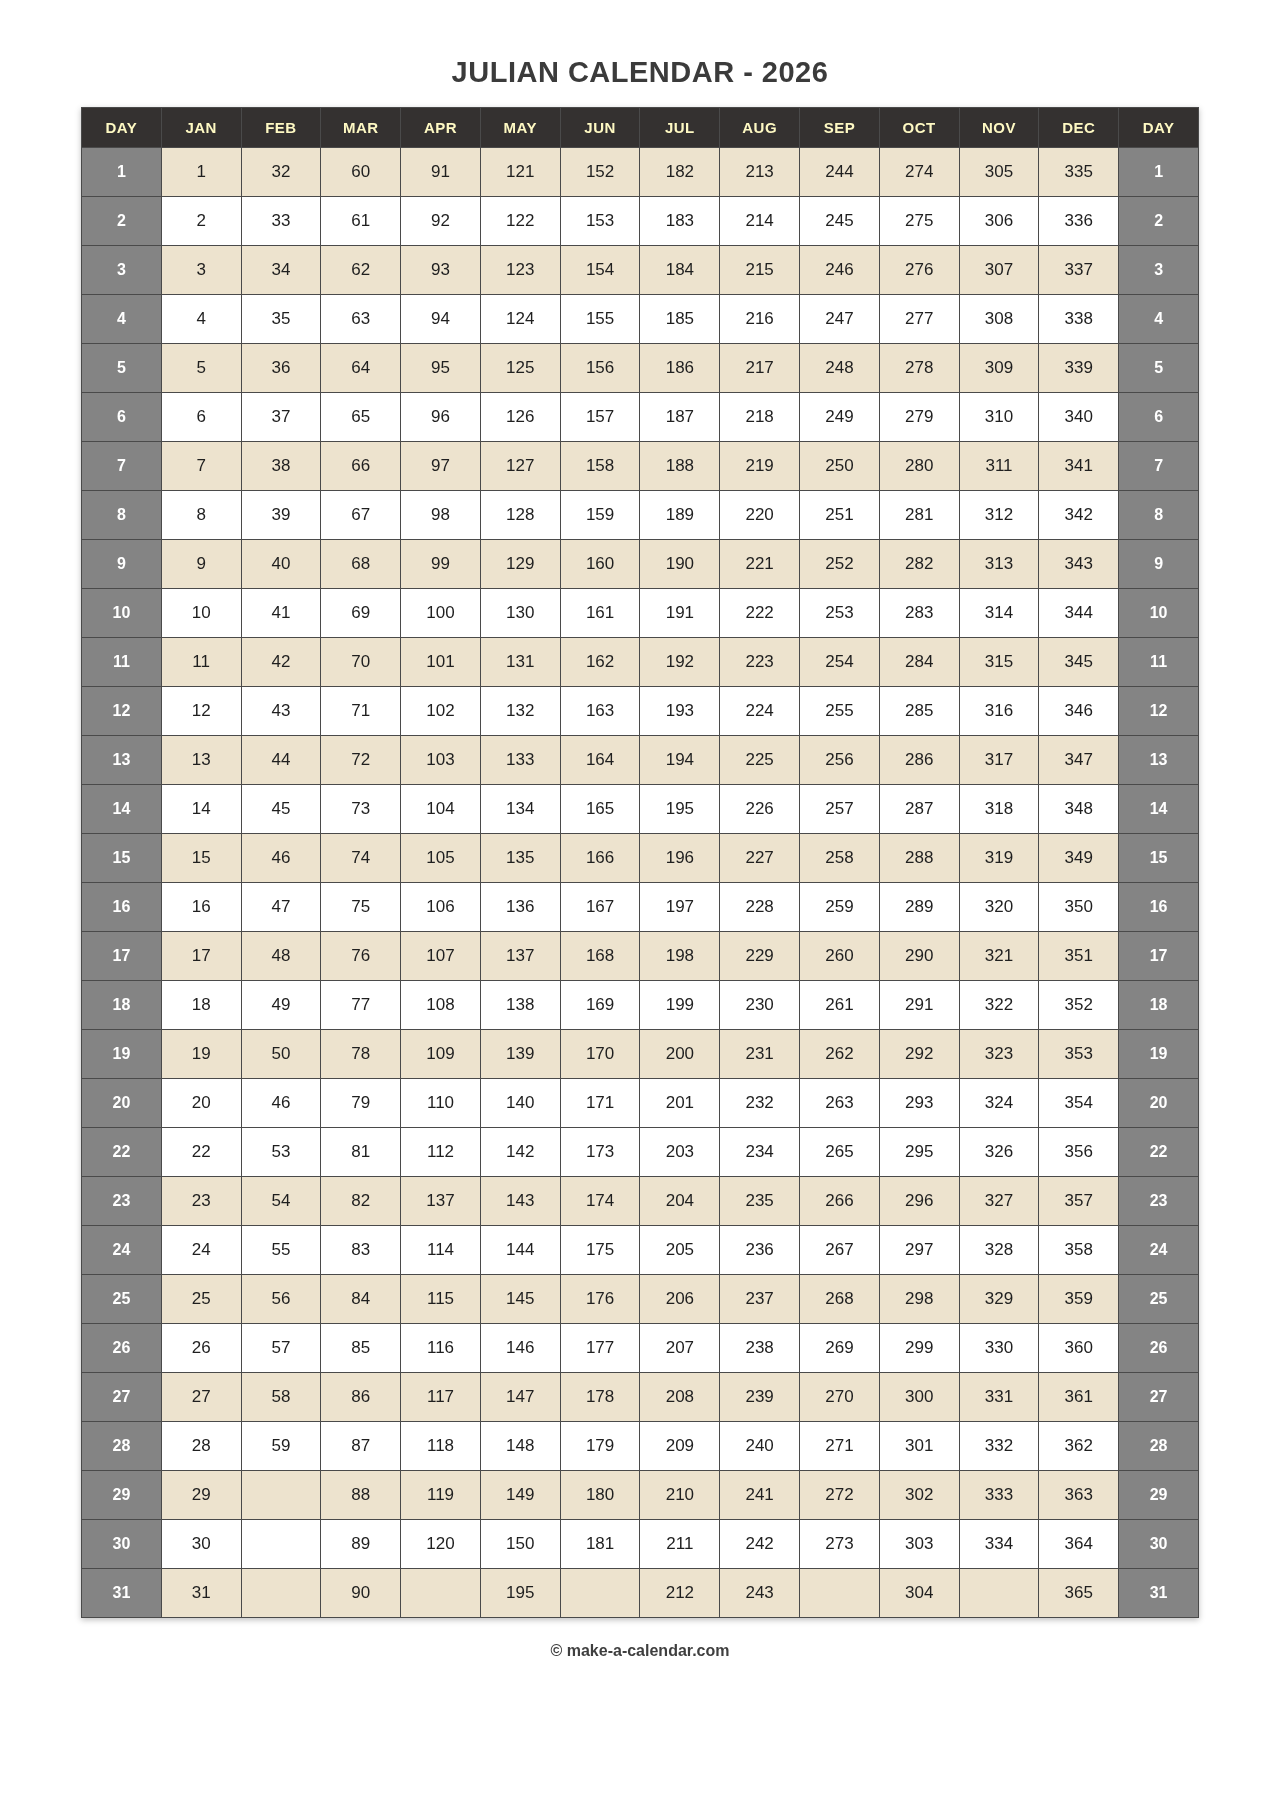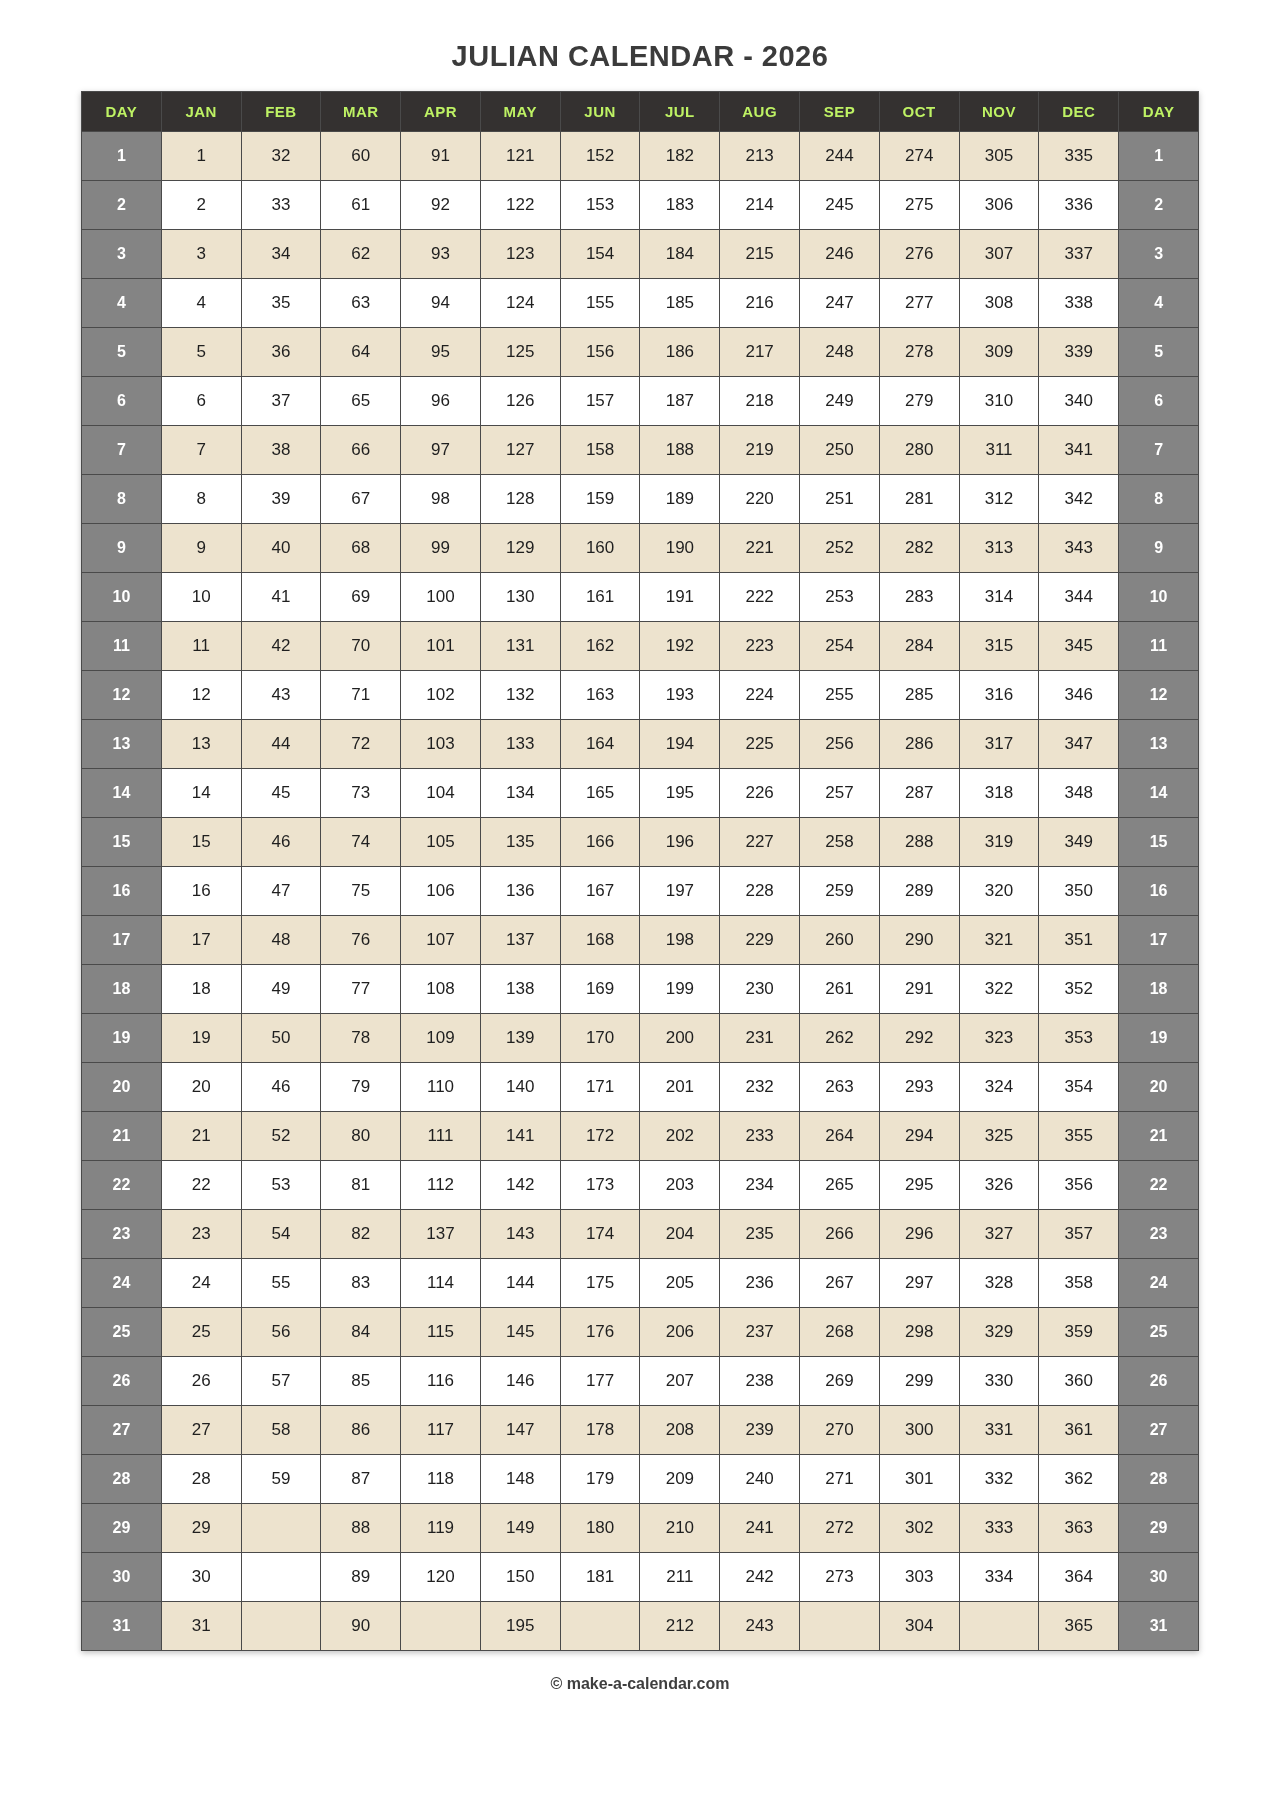--- a/index.html
+++ b/index.html
@@ -15,38 +15,38 @@
   *{box-sizing:border-box;}
   html,body{margin:0;padding:0;}
   body{
     width:1280px;
     min-height:1807px;
     background:#ffffff;
     font-family:"Liberation Sans", sans-serif;
   }
   .page-title{
     margin:0;
-    padding-top:40px;
+    padding-top:56px;
     padding-bottom:18px;
     text-align:center;
     font-size:29px;
     font-weight:bold;
     letter-spacing:0.5px;
     color:var(--title-color);
   }
   table.julian-table{
     width:1118px;
     margin:0 auto;
     border-collapse:collapse;
     table-layout:fixed;
     box-shadow:0 2px 6px rgba(0,0,0,0.25);
   }
   table.julian-table th{
     background:var(--header-bg);
-    color:#bef264;
+    color:#fef9c3;
     font-size:15px;
     font-weight:bold;
     letter-spacing:0.5px;
     height:40px;
     border:1px solid var(--border);
     text-align:center;
     margin-top:38px;
   }
   table.julian-table td{
     height:49px;
@@ -411,36 +411,20 @@
         <td>140</td>
         <td>171</td>
         <td>201</td>
         <td>232</td>
         <td>263</td>
         <td>293</td>
         <td>324</td>
         <td>354</td>
         <td class="day-col">20</td>
       </tr>
-      <tr class="row-odd">
-        <td class="day-col">21</td>
-        <td>21</td>
-        <td>52</td>
-        <td>80</td>
-        <td>111</td>
-        <td>141</td>
-        <td>172</td>
-        <td>202</td>
-        <td>233</td>
-        <td>264</td>
-        <td>294</td>
-        <td>325</td>
-        <td>355</td>
-        <td class="day-col">21</td>
-      </tr>
       <tr class="row-even">
         <td class="day-col">22</td>
         <td>22</td>
         <td>53</td>
         <td>81</td>
         <td>112</td>
         <td>142</td>
         <td>173</td>
         <td>203</td>
         <td>234</td>

